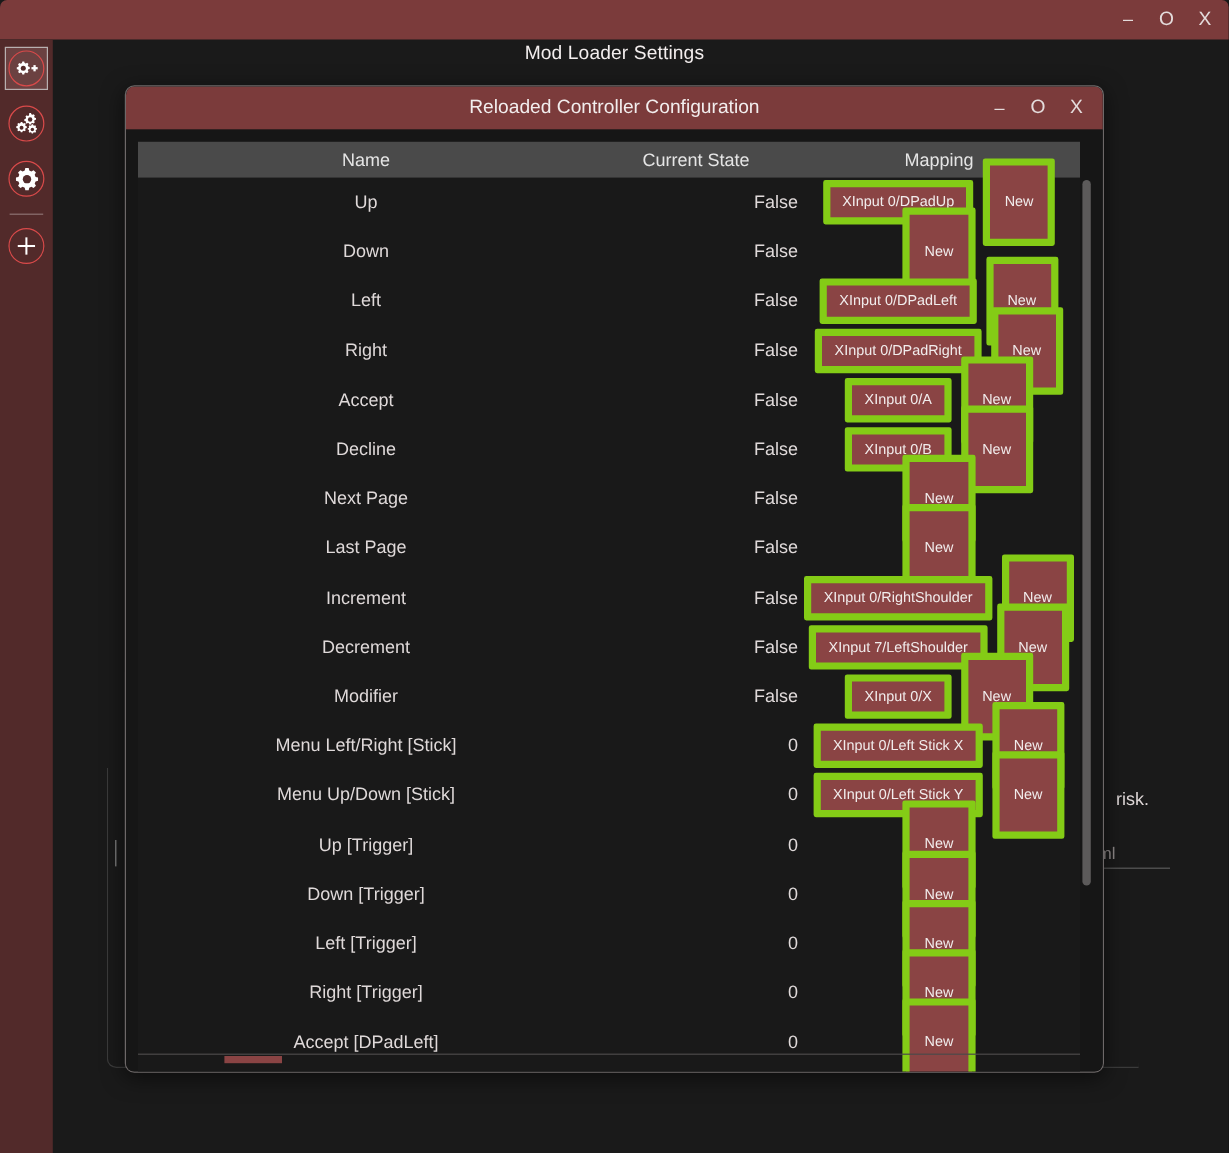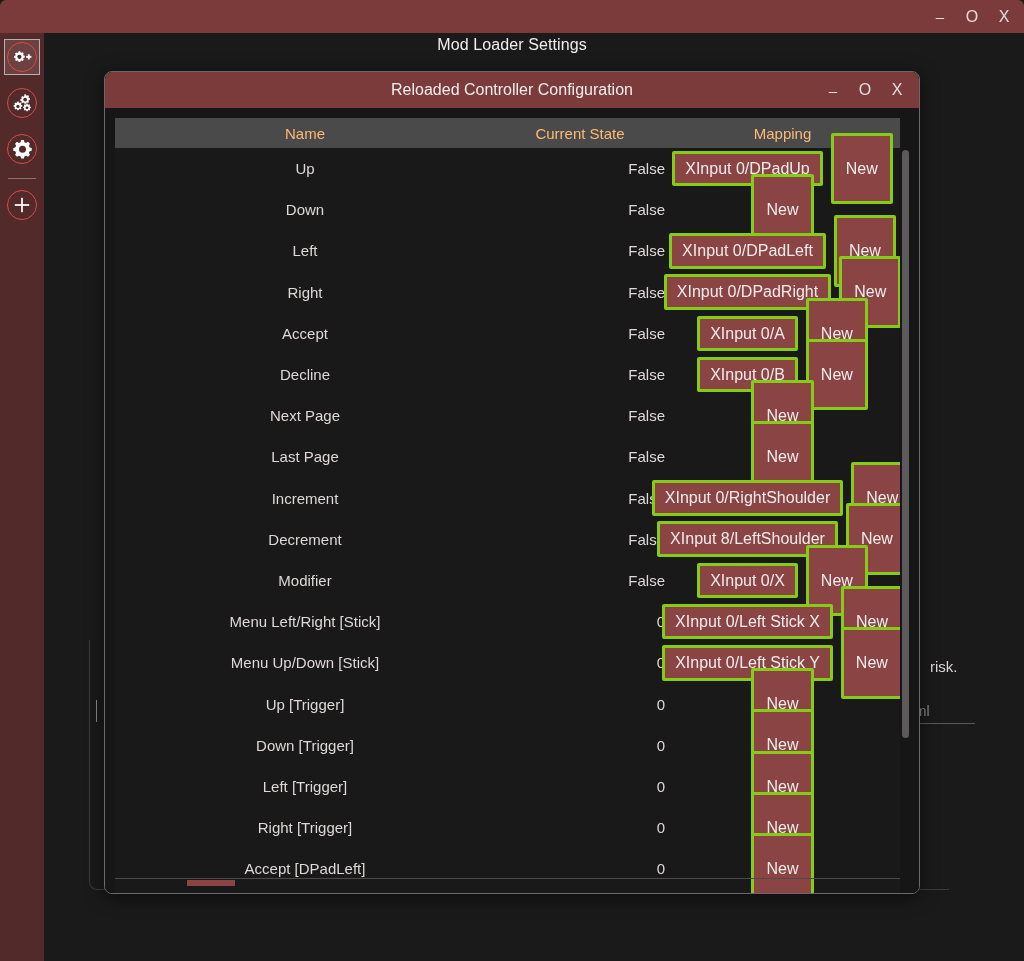--- a/index.html
+++ b/index.html
@@ -196,21 +196,21 @@
     display: flex;
     height: 30px;
     background: #4a4a4a;
     align-items: center;
   }
   .col-name   { width: 380px; text-align: center; }
   .col-state  { width: 170px; text-align: center; }
   .col-map    { width: 235px; text-align: center; }
   #table-header > div {
     font-size: 15px;
-    color: #fdba74;
+    color: #e5e5e5;
   }
   #table-rows {
     position: relative;
   }
   .t-row {
     display: flex;
     align-items: center;
     height: 41.2px;
   }
   .cell-name {
@@ -227,23 +227,23 @@
   }
   .cell-map {
     width: 235px;
     display: flex;
     align-items: center;
     justify-content: center;
     gap: 8px;
   }
   .map-btn, .new-btn {
     background: #8a4444;
-    border: 3px solid #84cc16;
+    border: 6px solid #84cc16;
     color: #f1ecec;
-    font-size: 16px;
+    font-size: 12px;
     font-family: "Liberation Sans", sans-serif;
     padding: 6px 10px;
     border-radius: 2px;
     white-space: nowrap;
     cursor: default;
     box-sizing: border-box;
     line-height: 1.1;
   }
   .new-btn { padding: 24px 12px; }
 
@@ -438,21 +438,21 @@
               <div class="cell-state">False</div>
               <div class="cell-map">
                 <button class="map-btn">XInput 0/RightShoulder</button>
                 <button class="new-btn">New</button>
               </div>
             </div>
             <div class="t-row">
               <div class="cell-name">Decrement</div>
               <div class="cell-state">False</div>
               <div class="cell-map">
-                <button class="map-btn">XInput 8/LeftShoulder</button>
+                <button class="map-btn">XInput 7/LeftShoulder</button>
                 <button class="new-btn">New</button>
               </div>
             </div>
             <div class="t-row">
               <div class="cell-name">Modifier</div>
               <div class="cell-state">False</div>
               <div class="cell-map">
                 <button class="map-btn">XInput 0/X</button>
                 <button class="new-btn">New</button>
               </div>

